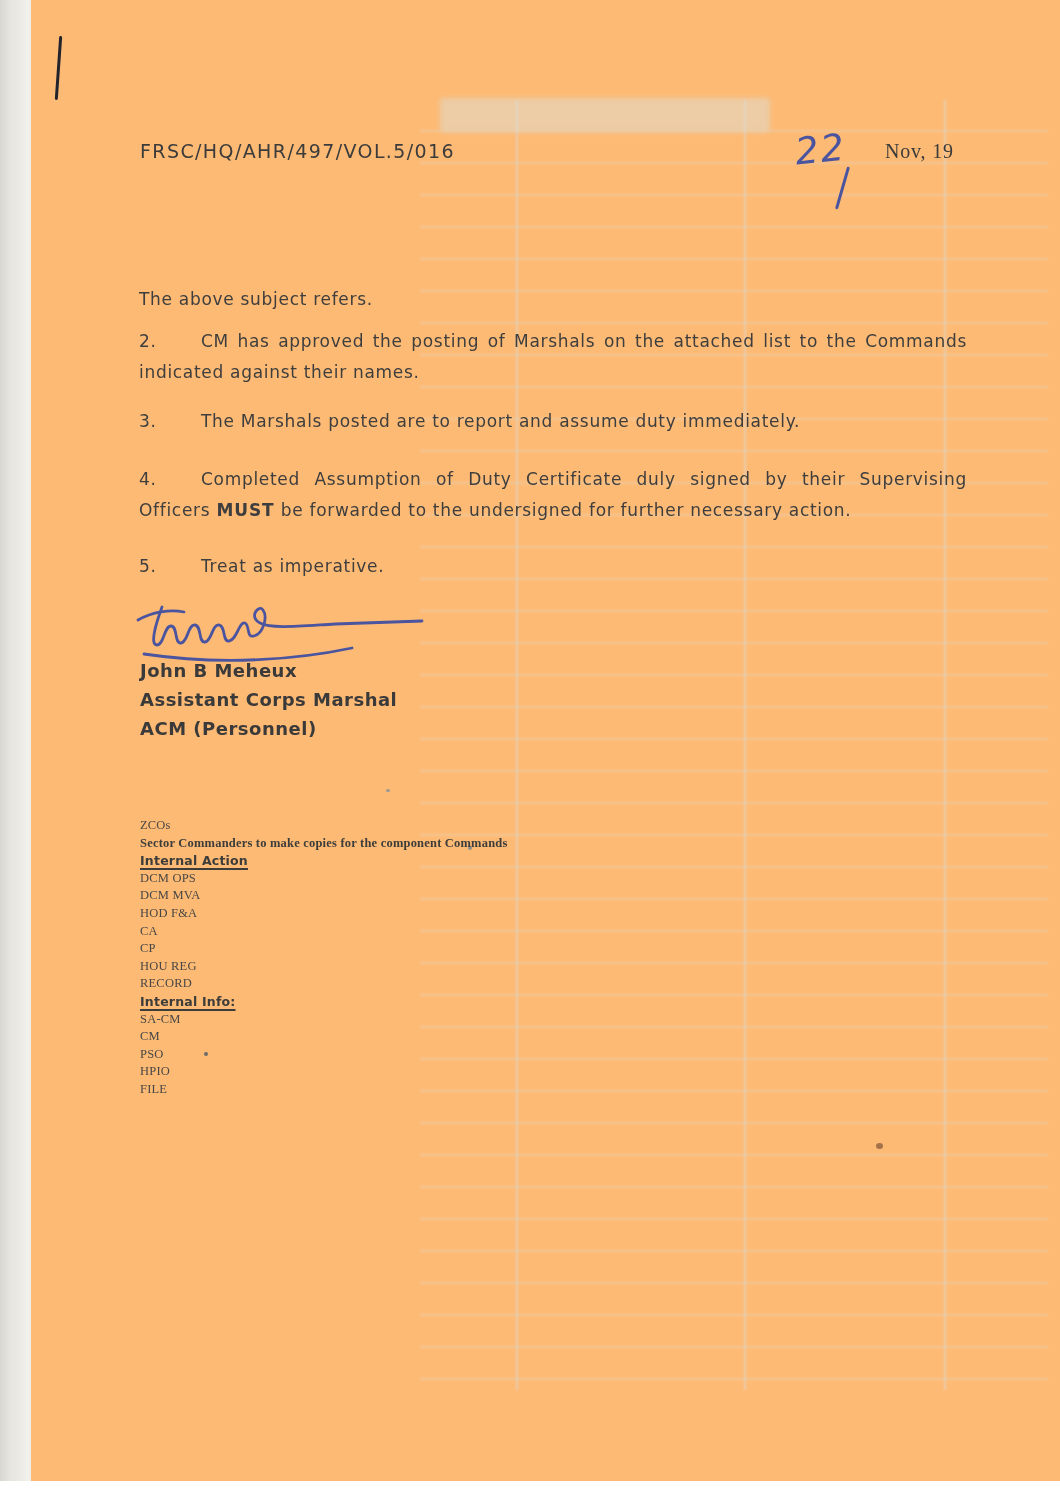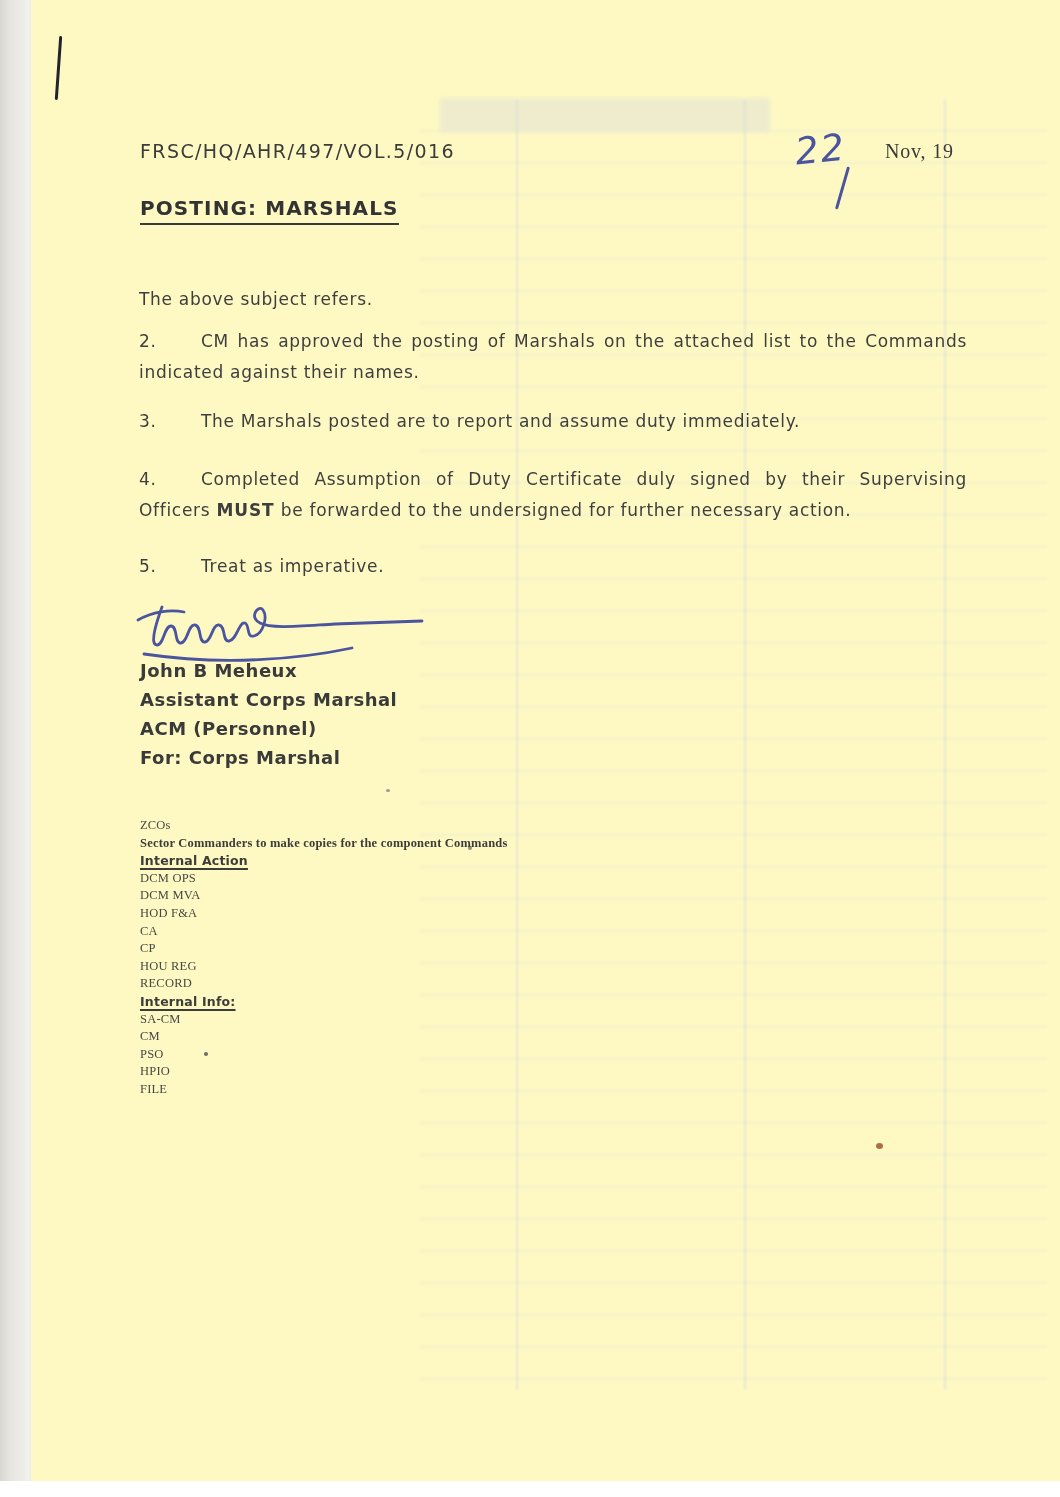--- a/index.html
+++ b/index.html
@@ -3,21 +3,21 @@
 <meta charset="utf-8">
 <style>
   * { margin: 0; padding: 0; box-sizing: border-box; }
   html, body { background: #ffffff; }
   body { font-family: "DejaVu Sans", sans-serif; }
 
   .page {
     position: relative;
     width: 1060px;
     height: 1497px;
-    background: #fef9c3;
+    background: #fdba74;
     overflow: hidden;
   }
 
   
   .scan-edge {
     position: absolute;
     left: 0; top: 0;
     width: 29px; height: 1481px;
     background: linear-gradient(to right, #d9d7d1 0%, #e7e5df 35%, #edecE7 80%, #f3f2ee 100%);
   }
@@ -191,21 +191,20 @@
   <div class="speck speck-gray3"></div>
 
   <div class="ref">FRSC/HQ/AHR/497/VOL.5/016</div>
 
   <div class="date-block">
     <div class="hand-day">22</div>
     <div class="hand-comma"></div>
     <div class="typed-date">Nov, 19</div>
   </div>
 
-  <div class="doc-title">POSTING: MARSHALS</div>
 
   <div class="para p1">
     <span>The above subject refers.</span>
   </div>
 
   <div class="para p2 justify">
     <span class="pnum">2.</span><span>CM has approved the posting of Marshals on the attached list to the Commands indicated against their names.</span>
   </div>
 
   <div class="para p3">
@@ -225,21 +224,20 @@
       <path d="M8 24 C22 16 40 13 54 16"></path>
       <path d="M32 11 C25 30 20 49 27 49 C34 49 34 30 41 30 C48 30 44 48 51 47 C58 46 58 28 65 29 C72 30 68 47 75 46 C82 45 82 28 89 29 C96 30 92 46 99 45 C107 44 109 25 115 27 C120 29 116 42 124 40 C133 38 138 21 133 14 C129 8 118 21 130 27 C141 33 170 30 205 28 L292 25"></path>
       <path d="M14 58 C95 70 170 63 222 52"></path>
     </g>
   </svg>
 
   <div class="signer">
     <div>John B Meheux</div>
     <div>Assistant Corps Marshal</div>
     <div>ACM (Personnel)</div>
-    <div class="for-line">For: Corps Marshal</div>
   </div>
 
   <div class="distribution">
     <div class="dist-item">ZCOs</div>
     <div class="dist-item strong">Sector Commanders to make copies for the component Commands</div>
 
     <div class="dist-heading">Internal Action</div>
     <div class="dist-item">DCM OPS</div>
     <div class="dist-item">DCM MVA</div>
     <div class="dist-item">HOD F&amp;A</div>

